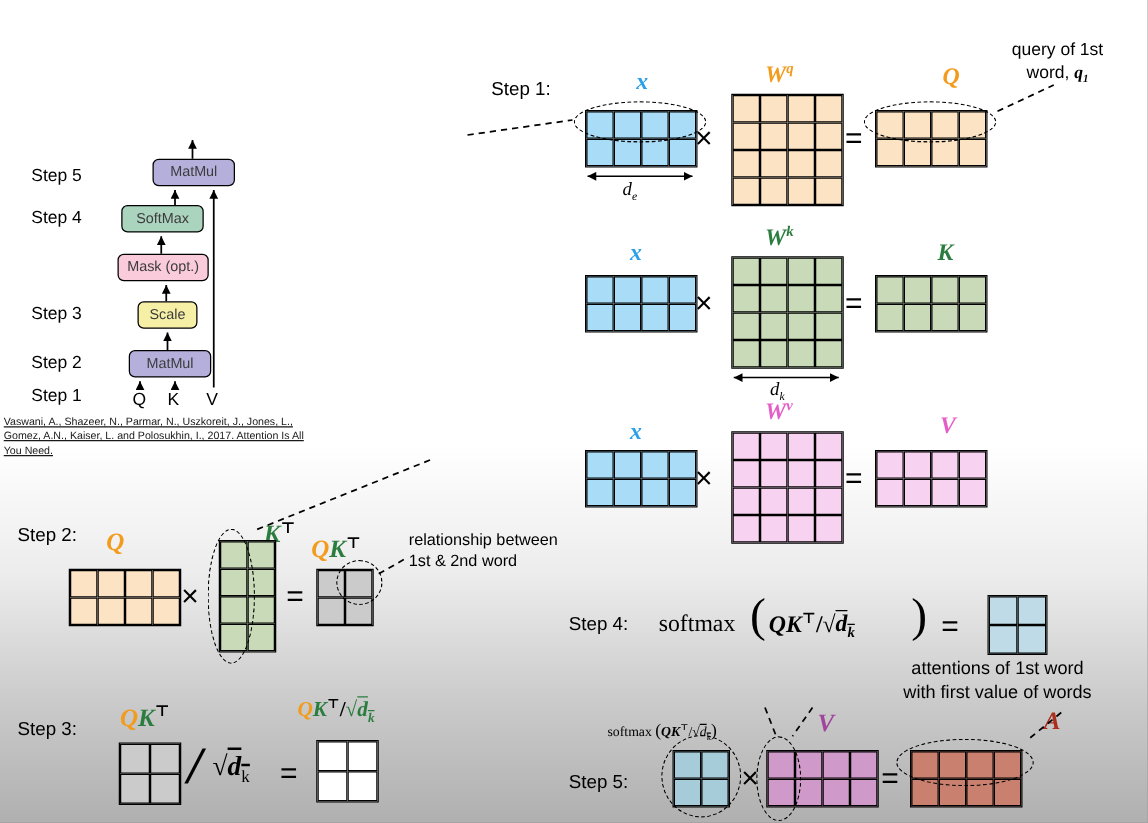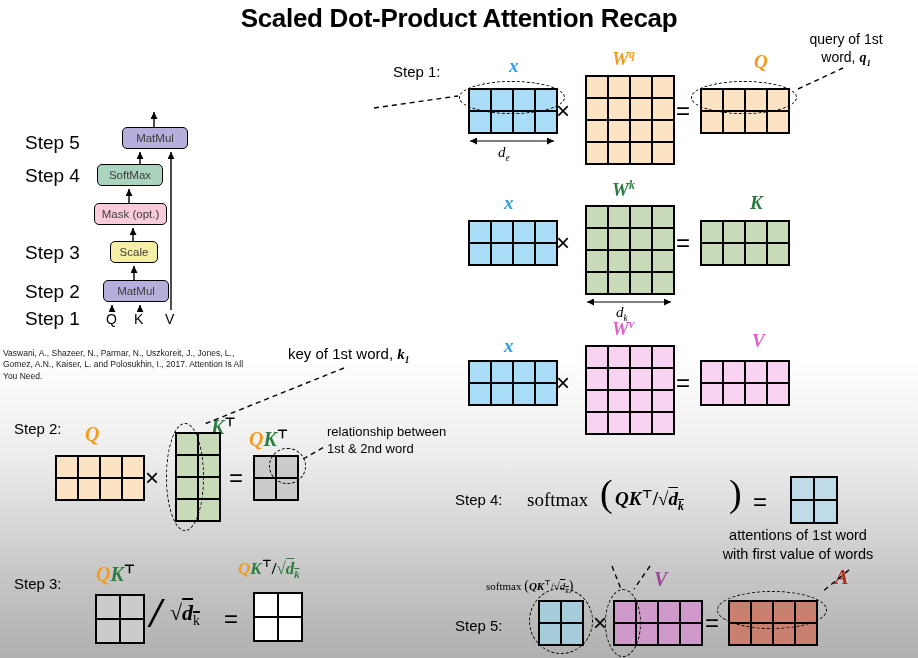--- a/index.html
+++ b/index.html
@@ -5,55 +5,54 @@
   *{margin:0;padding:0;box-sizing:border-box;}
   body{font-family:"Liberation Sans","DejaVu Sans",sans-serif;background:#9a9a9a;}
   .canvas{position:relative;width:918px;height:658px;overflow:hidden;
     background:linear-gradient(180deg,#ffffff 0%,#ffffff 54%,#ececec 70%,#c9c9c9 86%,#b0b0b0 100%);}
   .abs{position:absolute;}
   .serif{font-family:"Liberation Serif","DejaVu Serif",serif;}
   .math{font-family:"Liberation Serif","DejaVu Serif",serif;font-weight:bold;font-style:italic;}
   .title{left:0;top:3px;width:100%;text-align:center;font-size:26px;font-weight:bold;letter-spacing:-0.3px;color:#000;}
   .note{font-size:14px;line-height:1.32;color:#000;white-space:pre-line;}
   .stephead{font-size:15px;font-weight:normal;color:#000;}
-  .steplabel{font-size:19px;color:#000;}
+  .steplabel{font-size:14px;color:#000;}
   .flowbox{border:1.3px solid #000;border-radius:5px;display:flex;align-items:center;justify-content:center;font-size:11.5px;color:#3c3c3c;}
   .matrix{display:grid;border:1px solid #000;line-height:0;width:max-content;}
   .mcell{border:1px solid #000;}
   .op{font-size:24px;line-height:1;color:#000;}
   .ellipse{border:1.5px dashed #000;border-radius:50%;z-index:6;}
   .citation{font-size:8.5px;line-height:1.35;color:#191919;white-space:pre-line;}
   sub,sup{font-size:0.62em;}
   svg.overlay{position:absolute;left:0;top:0;z-index:5;pointer-events:none;}
 </style>
 </head>
 <body>
 
 <div class="canvas">
 
-  <div class="abs title">Scaled Dot-Product Attention Recap</div>
 
 
   <div class="abs steplabel" style="left:25px;top:132px;">Step 5</div>
   <div class="abs steplabel" style="left:25px;top:165px;">Step 4</div>
   <div class="abs steplabel" style="left:25px;top:242px;">Step 3</div>
   <div class="abs steplabel" style="left:25px;top:281px;">Step 2</div>
   <div class="abs steplabel" style="left:25px;top:308px;">Step 1</div>
 
   <div class="abs flowbox" style="left: 122px; top: 127px; width: 66px; height: 22px; background: rgb(181, 175, 219);">MatMul</div>
   <div class="abs flowbox" style="left: 97px; top: 164px; width: 66px; height: 22px; background: rgb(171, 212, 190);">SoftMax</div>
   <div class="abs flowbox" style="left: 94px; top: 203px; width: 73px; height: 22px; background: rgb(249, 203, 219);">Mask (opt.)</div>
   <div class="abs flowbox" style="left: 110px; top: 241px; width: 48px; height: 22px; background: rgb(246, 240, 166);">Scale</div>
   <div class="abs flowbox" style="left: 103px; top: 280px; width: 66px; height: 22px; background: rgb(181, 175, 219);">MatMul</div>
 
   <div class="abs" style="left:106px;top:311px;font-size:14px;color:#000;">Q</div>
   <div class="abs" style="left:134px;top:311px;font-size:14px;color:#000;">K</div>
   <div class="abs" style="left:165px;top:311px;font-size:14px;color:#000;">V</div>
 
-  <div class="abs citation" style="left:3px;top:348px;width:330px;">Vaswani, A., Shazeer, N., Parmar, N., Uszkoreit, J., Jones, L.,
+  <div class="abs citation" style="left:3px;top:332px;width:330px;text-decoration:underline;">Vaswani, A., Shazeer, N., Parmar, N., Uszkoreit, J., Jones, L.,
 Gomez, A.N., Kaiser, L. and Polosukhin, I., 2017. Attention Is All
 You Need.</div>
 
   <div class="abs stephead" style="left:393px;top:63px;">Step 1:</div>
 
   <div class="abs math" style="left: 509px; top: 55px; font-size: 19px; color: rgb(43, 159, 232);">x</div>
   <div class="abs math" style="left: 612px; top: 48px; font-size: 19px; color: rgb(242, 155, 29);"><span>W</span><sup>q</sup></div>
   <div class="abs math" style="left: 754px; top: 51px; font-size: 19px; color: rgb(242, 155, 29);">Q</div>
 
   <div class="abs matrix" style="left: 468px; top: 88px; grid-template-columns: repeat(4, 22px); grid-template-rows: repeat(2, 22px);">
@@ -188,21 +187,20 @@
       <div class="mcell" style="background: rgb(248, 211, 241);"></div>
       <div class="mcell" style="background: rgb(248, 211, 241);"></div>
       <div class="mcell" style="background: rgb(248, 211, 241);"></div>
       <div class="mcell" style="background: rgb(248, 211, 241);"></div>
       <div class="mcell" style="background: rgb(248, 211, 241);"></div>
       <div class="mcell" style="background: rgb(248, 211, 241);"></div>
       <div class="mcell" style="background: rgb(248, 211, 241);"></div>
       <div class="mcell" style="background: rgb(248, 211, 241);"></div>
     </div>
 
-  <div class="abs note" style="left:288px;top:344px;font-size:15px;"><span>key of 1st word, </span><span class="math"><span>k</span><sub>1</sub></span></div>
 
   <div class="abs stephead" style="left:14px;top:420px;">Step 2:</div>
   <div class="abs math" style="left: 85px; top: 423px; font-size: 20px; color: rgb(242, 155, 29);">Q</div>
   <div class="abs math" style="left:211px;top:414px;font-size:20px;"><span style="color: rgb(43, 125, 63);">K</span><sup style="color:#000;">⊤</sup></div>
 
   <div class="abs matrix" style="left: 55px; top: 455px; grid-template-columns: repeat(4, 22px); grid-template-rows: repeat(2, 22px);">
       <div class="mcell" style="background: rgb(251, 227, 196);"></div>
       <div class="mcell" style="background: rgb(251, 227, 196);"></div>
       <div class="mcell" style="background: rgb(251, 227, 196);"></div>
       <div class="mcell" style="background: rgb(251, 227, 196);"></div>

